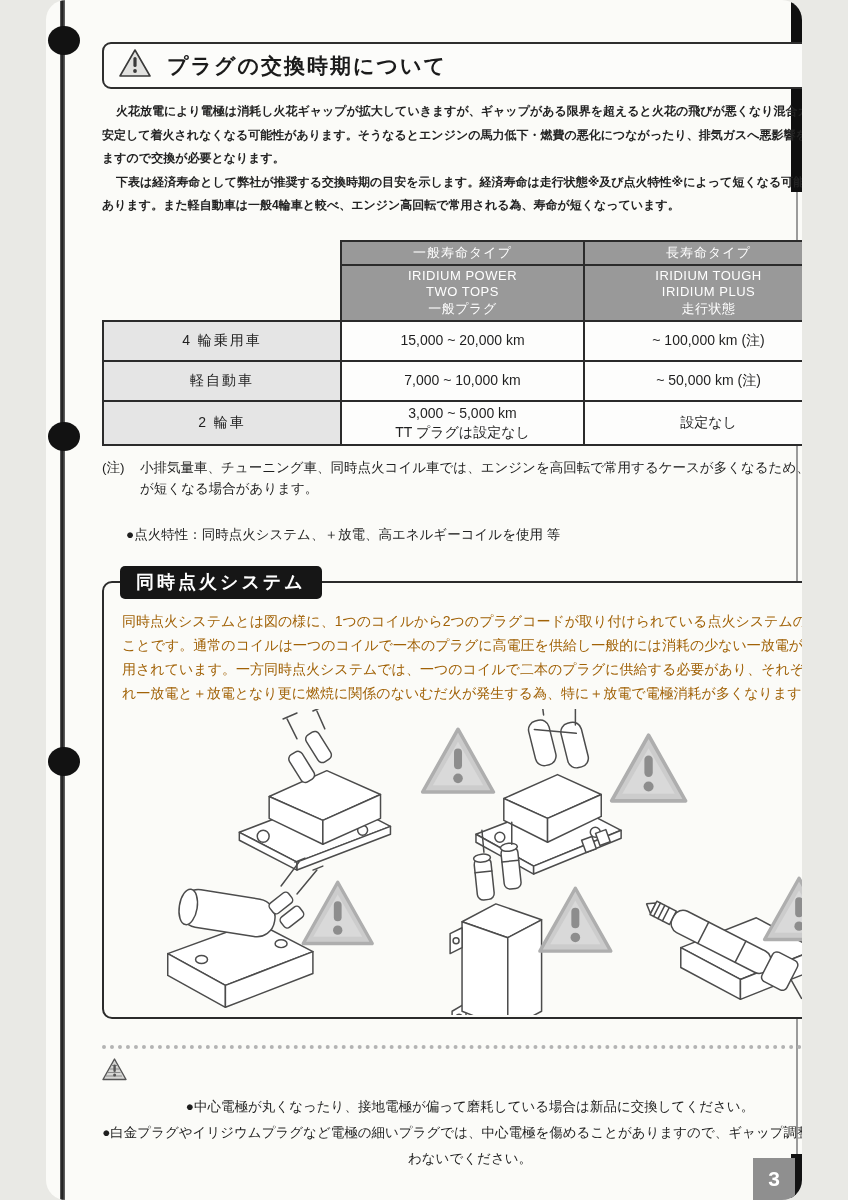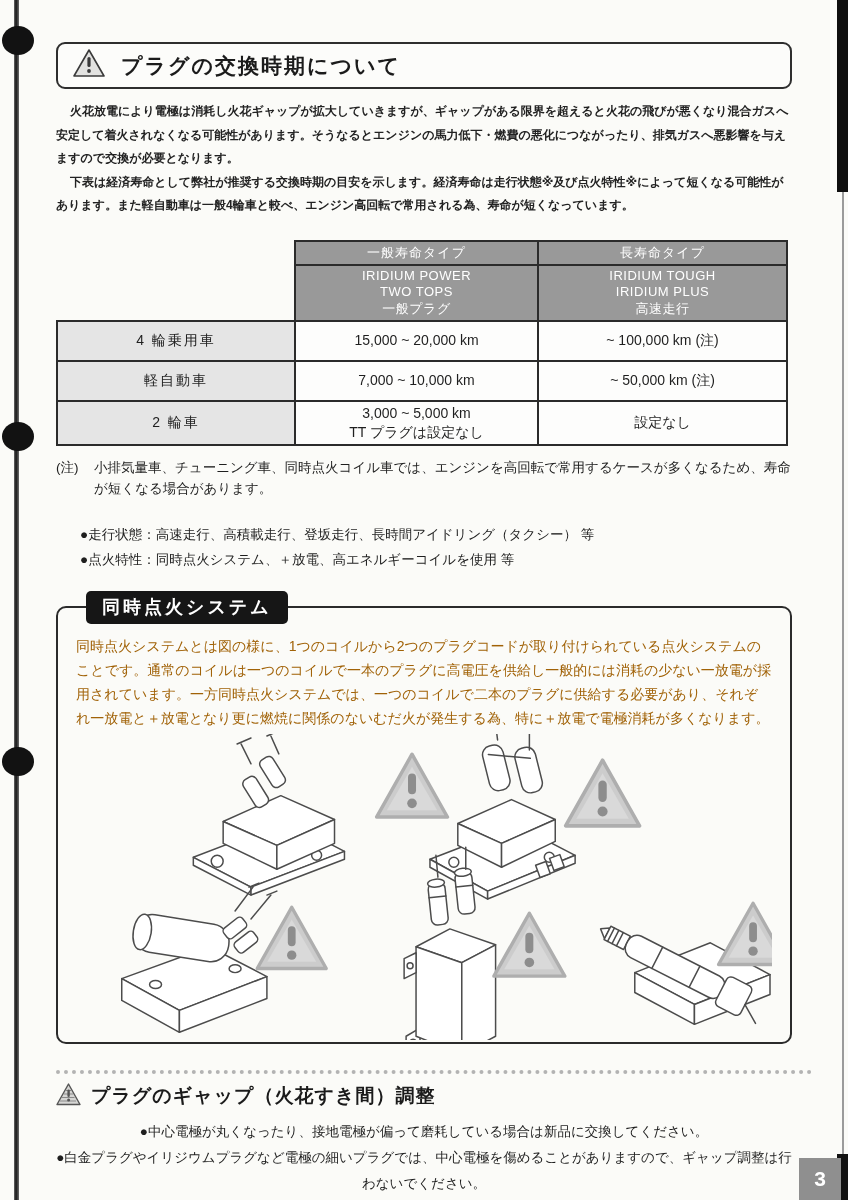--- a/index.html
+++ b/index.html
@@ -1,18 +1,18 @@
 <!DOCTYPE html>
 <html><head>
 <meta charset="utf-8">
 <style>
   * { margin:0; padding:0; box-sizing:border-box; }
   html,body { background:#e9e9e5; }
   body { font-family:"Liberation Sans","DejaVu Sans",sans-serif; }
-  .page { position:relative; width:848px; height:1200px; background:#fbfbf8; overflow:hidden; color:#1f1f1f; margin:0 auto; }
+  .page { position:relative; width:756px; height:1200px; background:#fbfbf8; overflow:hidden; color:#1f1f1f; margin:0 auto;border-radius:20px; }
 
   
   .spine-line { position:absolute; left:14px; top:0; width:5px; height:100%;
                 background:linear-gradient(to right,#6a6a6a,#161616 40%,#6a6a6a); }
   .binder-hole { position:absolute; left:2px; width:32px; height:29px; background:#121212; border-radius:50%; }
   .hole-1 { top:26px; } .hole-2 { top:422px; } .hole-3 { top:747px; }
   .edge-black-top { position:absolute; right:0; top:0; width:11px; height:192px; background:#0f0f0f; }
   .edge-line { position:absolute; right:4px; top:192px; width:2px; height:962px; background:#9b9b9b; }
   .edge-black-bottom { position:absolute; right:0; bottom:0; width:11px; height:46px; background:#121212; }
 
@@ -42,21 +42,21 @@
   .note { margin-top:11px; display:flex; font-size:13.5px; line-height:21.5px; }
   .note .lbl { flex:0 0 38px; }
   .note .txt { flex:1; }
   .factors { margin-top:22px; font-size:13.5px; }
   .factors .ft { line-height:22px; }
   .factors .fl { margin-left:24px; line-height:25px; }
 
   
   .simul { position:relative; margin-top:34px; height:438px; border:2px solid #2b2b2b; border-radius:10px;
            padding:26px 18px 8px; background:#fbfbf8; }
-  .simul-label { position:absolute; top:-17px; left:28px; background:#161616; color:#fff;
+  .simul-label { position:absolute; top:-17px; left:16px; background:#161616; color:#fff;
                  font-size:18px; font-weight:bold; letter-spacing:3px; padding:4px 16px 5px; border-radius:5px; }
   .simul-body { font-size:14px; line-height:24px; color:#a16207; }
   .illustration-wrap { margin-top:4px; }
   .illustration-wrap svg { display:block; width:100%; height:auto; }
 
   
   .separator { margin-top:26px; border-top:4px dotted #b3b3b3; width:756px; }
   .gap-title { display:flex; align-items:center; gap:10px; margin-top:9px; }
   .gap-title h2 { font-size:19px; font-weight:bold; letter-spacing:1px; color:#1b1b1b; }
   .gap-bullets { margin-top:9px; font-size:13.5px; }
@@ -111,21 +111,21 @@
       </tr>
       <tr>
         <th class="products">
           <span>IRIDIUM POWER</span>
           <span>TWO TOPS</span>
           <span>一般プラグ</span>
         </th>
         <th class="products">
           <span>IRIDIUM TOUGH</span>
           <span>IRIDIUM PLUS</span>
-          <span>高速走行</span>
+          <span>走行状態</span>
         </th>
       </tr>
       <tr>
         <td class="rowlabel">4 輪乗用車</td>
         <td class="val">
               <span>15,000 ~ 20,000 km</span>
             </td>
         <td class="val">
               <span>~ 100,000 km (注)</span>
             </td>
@@ -151,21 +151,20 @@
       </tr>
     </tbody>
       </table>
 
     <div class="note">
       <span class="lbl">(注)</span>
       <span class="txt">小排気量車、チューニング車、同時点火コイル車では、エンジンを高回転で常用するケースが多くなるため、寿命が短くなる場合があります。</span>
     </div>
 
     <div class="factors">
-      <div class="fl">●走行状態：高速走行、高積載走行、登坂走行、長時間アイドリング（タクシー） 等</div>
       <div class="fl">●点火特性：同時点火システム、＋放電、高エネルギーコイルを使用 等</div>
     </div>
 
     <div class="simul">
       <div class="simul-label">同時点火システム</div>
       <p class="simul-body">同時点火システムとは図の様に、1つのコイルから2つのプラグコードが取り付けられている点火システムのことです。通常のコイルは一つのコイルで一本のプラグに高電圧を供給し一般的には消耗の少ない一放電が採用されています。一方同時点火システムでは、一つのコイルで二本のプラグに供給する必要があり、それぞれ一放電と＋放電となり更に燃焼に関係のないむだ火が発生する為、特に＋放電で電極消耗が多くなります。</p>
 
       <div class="illustration-wrap">
         <svg viewBox="0 0 700 308">
           <defs>
@@ -275,21 +274,20 @@
     <div class="separator"></div>
     <div class="gap-title">
       <span>
         <svg width="25" height="23" viewBox="0 0 25 23">
           <path d="M12.5 1 L24 21.5 L1 21.5 Z" fill="#d6d6d4" stroke="#555" stroke-width="1.4" stroke-linejoin="round"></path>
           <path d="M4 18 L20 18 M6 14.5 L18.5 14.5 M8 11 L17 11 M10 7.5 L15 7.5" stroke="#8a8a8a" stroke-width="1"></path>
           <rect x="11.4" y="6.5" width="2.4" height="7.5" rx="1.2" fill="#555"></rect>
           <circle cx="12.6" cy="17" r="1.5" fill="#555"></circle>
         </svg>
       </span>
-      <h2>プラグのギャップ（火花すき間）調整</h2>
     </div>
     <div class="gap-bullets">
       <div>●中心電極が丸くなったり、接地電極が偏って磨耗している場合は新品に交換してください。</div>
       <div>●白金プラグやイリジウムプラグなど電極の細いプラグでは、中心電極を傷めることがありますので、ギャップ調整は行わないでください。</div>
     </div>
 
   </div>
 
   <div class="page-num">3</div>
 </div>

